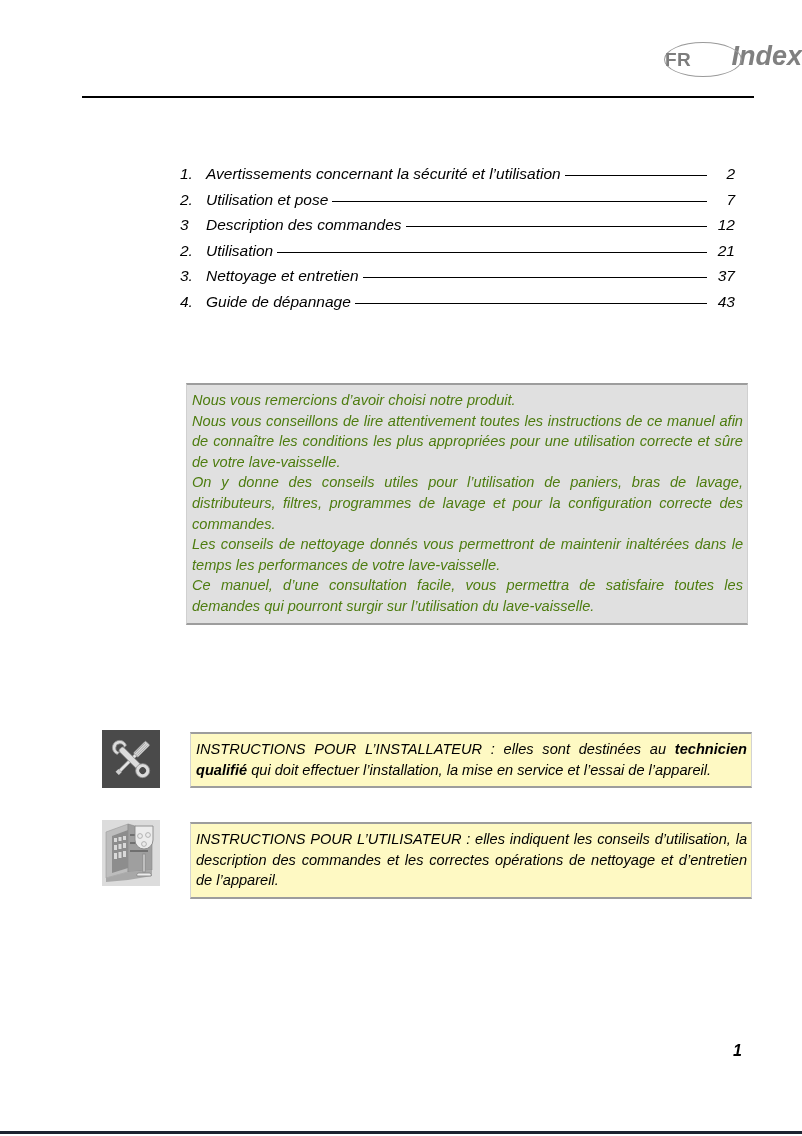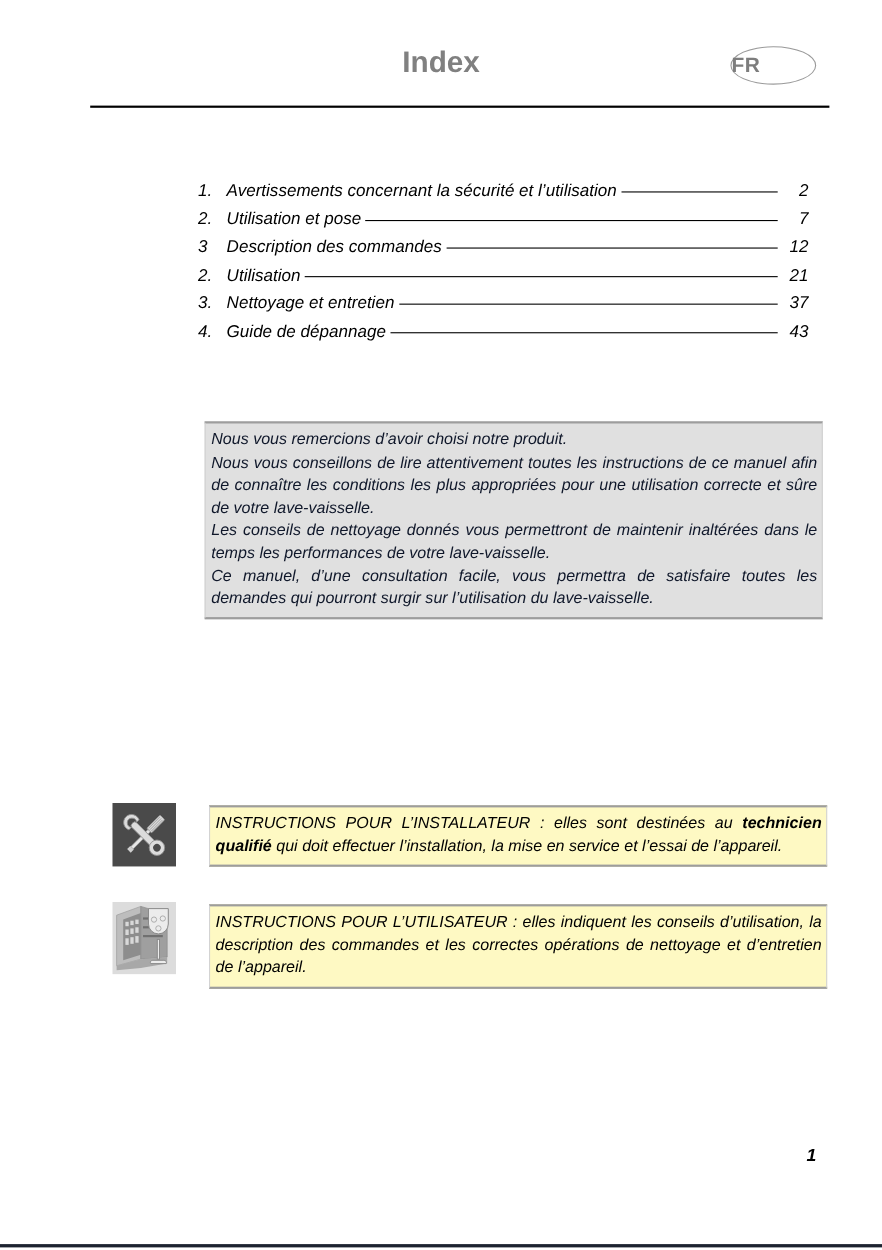--- a/index.html
+++ b/index.html
@@ -24,25 +24,26 @@
     left: 0;
     top: 0;
     width: 802px;
     height: 100px;
   }
   .page-title {
     position: absolute;
     left: 0;
     top: 41px;
     width: 802px;
-    text-align: center;
+    text-align: right;
     font-size: 27px;
     font-weight: bold;
     color: #808080;
     letter-spacing: 0px;
+    font-style: italic;
   }
   .lang-badge {
     position: absolute;
     left: 664px;
     top: 42px;
     width: 78px;
     height: 35px;
     border: 1.6px solid #9a9a9a;
     border-radius: 50%;
     box-sizing: border-box;
@@ -118,21 +119,21 @@
     border-left: 1px solid #d0d0d0;
     border-right: 1px solid #d0d0d0;
     box-sizing: border-box;
     padding: 5px 4px 6px 5px;
   }
   .intro-box p {
     margin: 0;
     font-style: italic;
     font-size: 14.6px;
     line-height: 20.6px;
-    color: #0f172a;
+    color: #4d7c0f;
     text-align: justify;
   }
 
   
   .instr-block {
     position: absolute;
   }
   .instr-icon {
     position: absolute;
     left: 0;
@@ -247,20 +248,21 @@
       <span class="toc-label">Guide de dépannage</span>
       <span class="toc-leader"></span>
       <span class="toc-page">43</span>
     </div>
 
   </div>
 
   <div class="intro-box">
     <p>Nous vous remercions d’avoir choisi notre produit.</p>
     <p>Nous vous conseillons de lire attentivement toutes les instructions de ce manuel afin de connaître les conditions les plus appropriées pour une utilisation correcte et sûre de votre lave-vaisselle.</p>
+    <p>On y donne des conseils utiles pour l’utilisation de paniers, bras de lavage, distributeurs, filtres, programmes de lavage et pour la configuration correcte des commandes.</p>
     <p>Les conseils de nettoyage donnés vous permettront de maintenir inaltérées dans le temps les performances de votre lave-vaisselle.</p>
     <p>Ce manuel, d’une consultation facile, vous permettra de satisfaire toutes les demandes qui pourront surgir sur l’utilisation du lave-vaisselle.</p>
   </div>
 
   <div class="instr-block" style="left:102px; top:730px; width:648px; height:62px;">
 
     <div class="instr-icon">
       <svg width="58" height="58" viewBox="0 0 58 58" aria-hidden="true">
         <rect x="0" y="0" width="58" height="58" fill="#4a4a4a"></rect>
 

